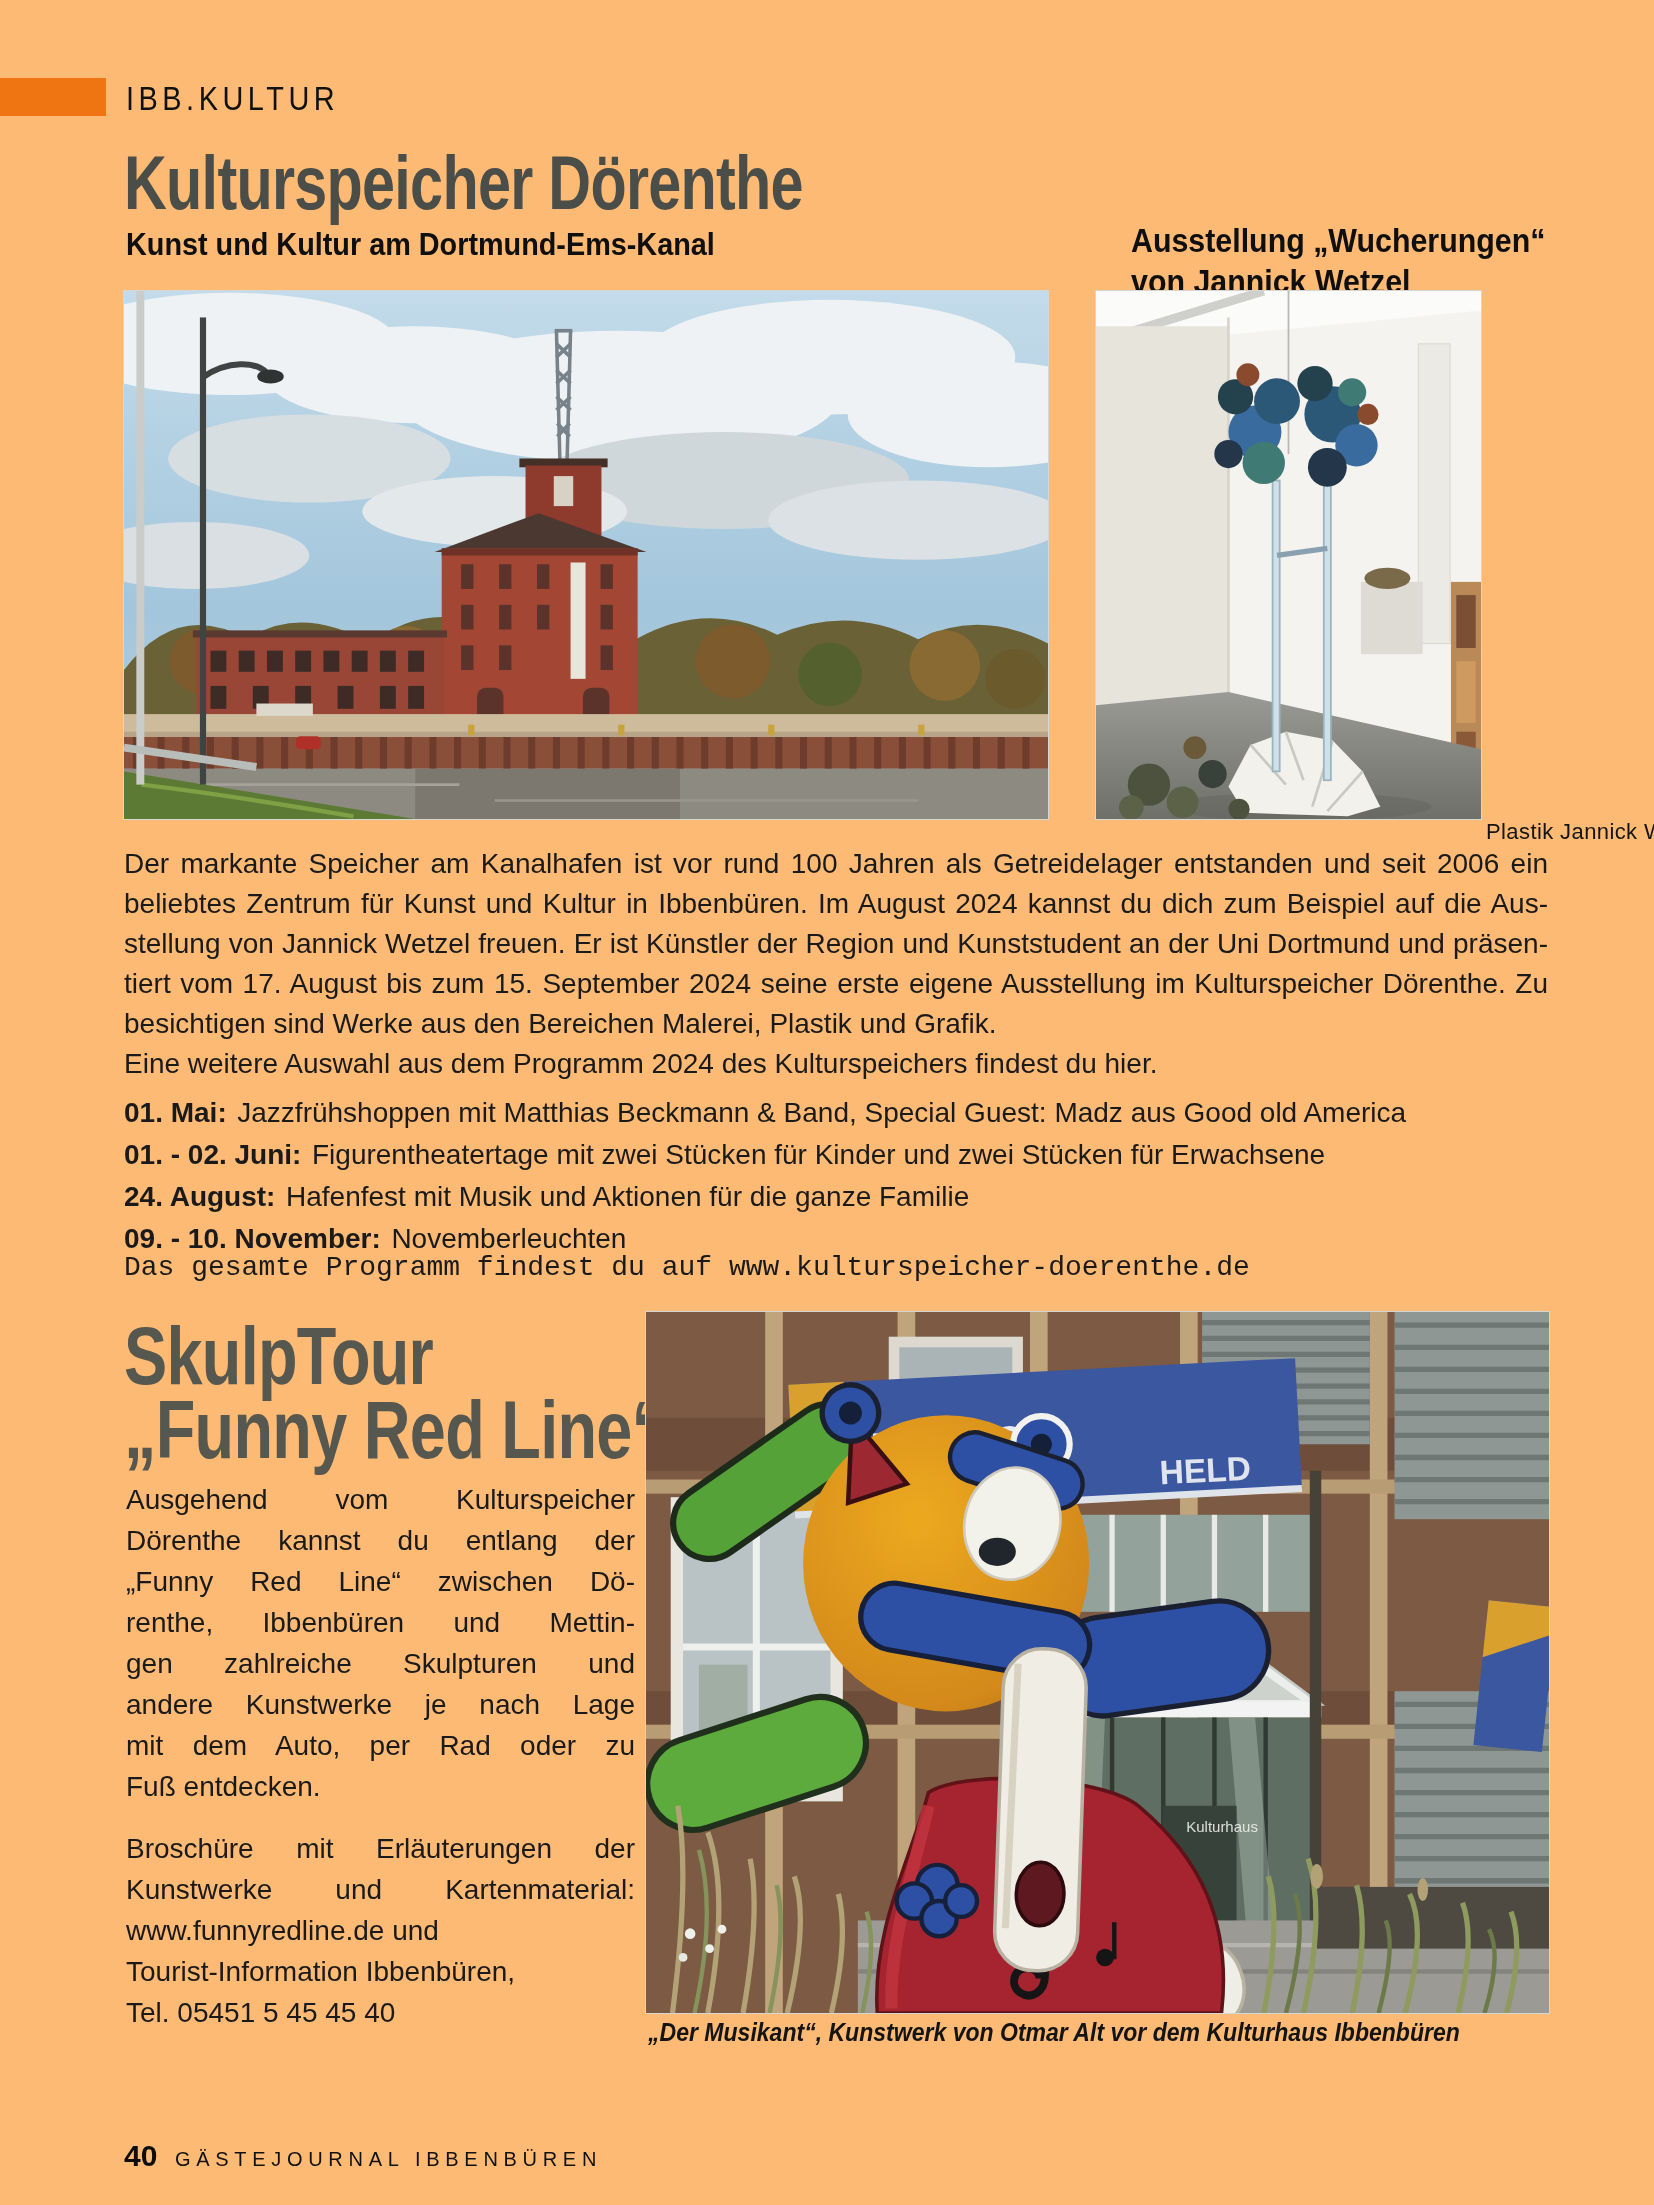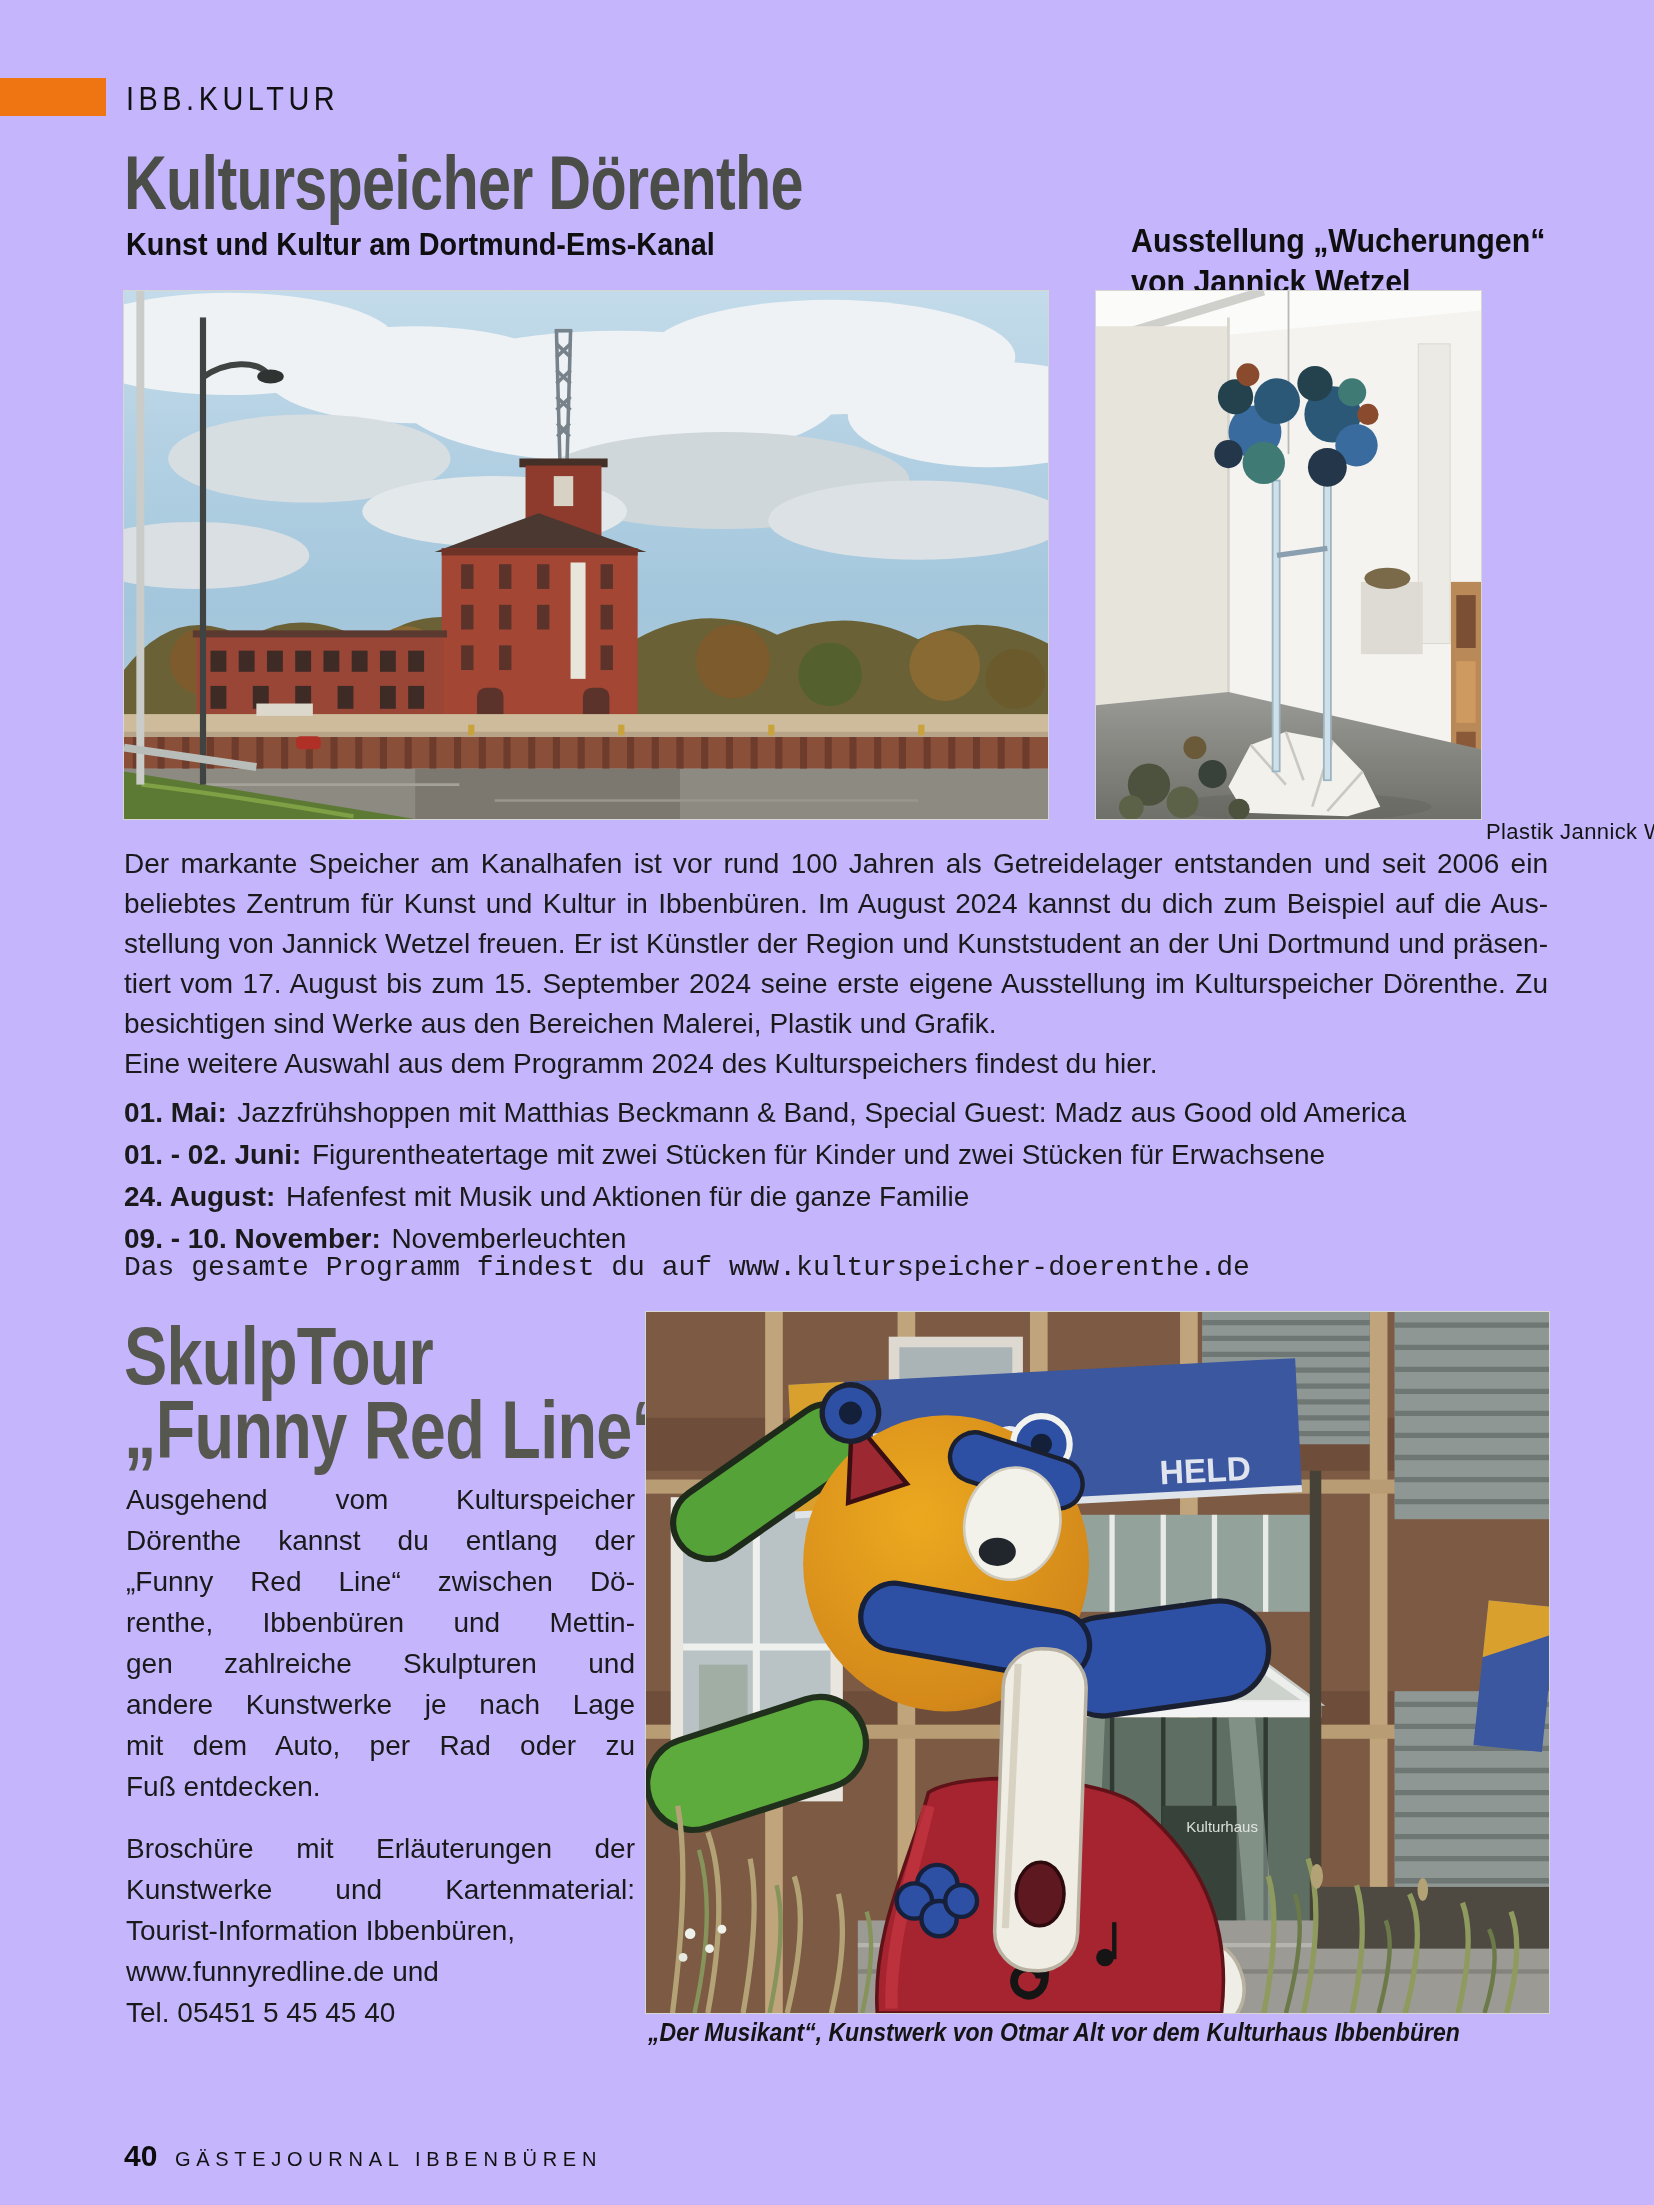--- a/index.html
+++ b/index.html
@@ -1,16 +1,16 @@
 <!DOCTYPE html>
 <html style="font-size:14px"><head>
 <meta charset="utf-8">
 <style>
   html,body{margin:0;padding:0;background:#ffffff;}
-  #page{position:relative;width:1654px;height:2206px;background:#c4b5fd;overflow:hidden;
+  #page{position:relative;width:1654px;height:2206px;background:#fdba74;overflow:hidden;
         font-family:"Liberation Sans", sans-serif;color:#1a1a1a;}
   .abs{position:absolute;}
   .cond{display:inline-block;transform-origin:0 0;white-space:nowrap;}
   .kicker{font-size:34px;font-weight:500;letter-spacing:5.3px;color:#111;}
   .h1{font-size:76px;font-weight:700;color:#4b4e48;letter-spacing:-0.9px;}
   .sub{font-size:32px;font-weight:700;color:#0f0f0f;}
   .sidehead{font-size:33px;font-weight:700;line-height:41px;color:#0f0f0f;}
   .photo{position:absolute;outline:0.9px solid #d6d6d2;}
   .photo svg{display:block;width:100%;height:100%;}
   .bodyblock{font-size:28px;line-height:40px;color:#1a1a1a;}
@@ -299,22 +299,22 @@
     <div class="bline jlast">„Funny Red Line“ zwischen Dö-</div>
     <div class="bline jlast">renthe, Ibbenbüren und Mettin-</div>
     <div class="bline jlast">gen zahlreiche Skulpturen und</div>
     <div class="bline jlast">andere Kunstwerke je nach Lage</div>
     <div class="bline jlast">mit dem Auto, per Rad oder zu</div>
     <div class="bline">Fuß entdecken.</div>
   </div>
   <div class="abs bodyblock" style="left:126px;top:1828px;width:509px;line-height:41px;">
     <div class="bline jlast">Broschüre mit Erläuterungen der</div>
     <div class="bline jlast">Kunstwerke und Kartenmaterial:</div>
+    <div class="bline">www.funnyredline.de und</div>
     <div class="bline">Tourist-Information Ibbenbüren,</div>
-    <div class="bline">www.funnyredline.de und</div>
     <div class="bline">Tel. 05451 5 45 45 40</div>
   </div>
 
   <div class="photo" style="left:646px;top:1312px;width:903px;height:701px;">
     <svg viewBox="0 0 1023 795" preserveAspectRatio="none">
       <defs>
         <radialGradient id="head3" cx="0.4" cy="0.35" r="0.9">
           <stop offset="0" stop-color="#eca91f"></stop>
             <stop offset="0.7" stop-color="#d4891a"></stop>
             <stop offset="1" stop-color="#a96a12"></stop>

